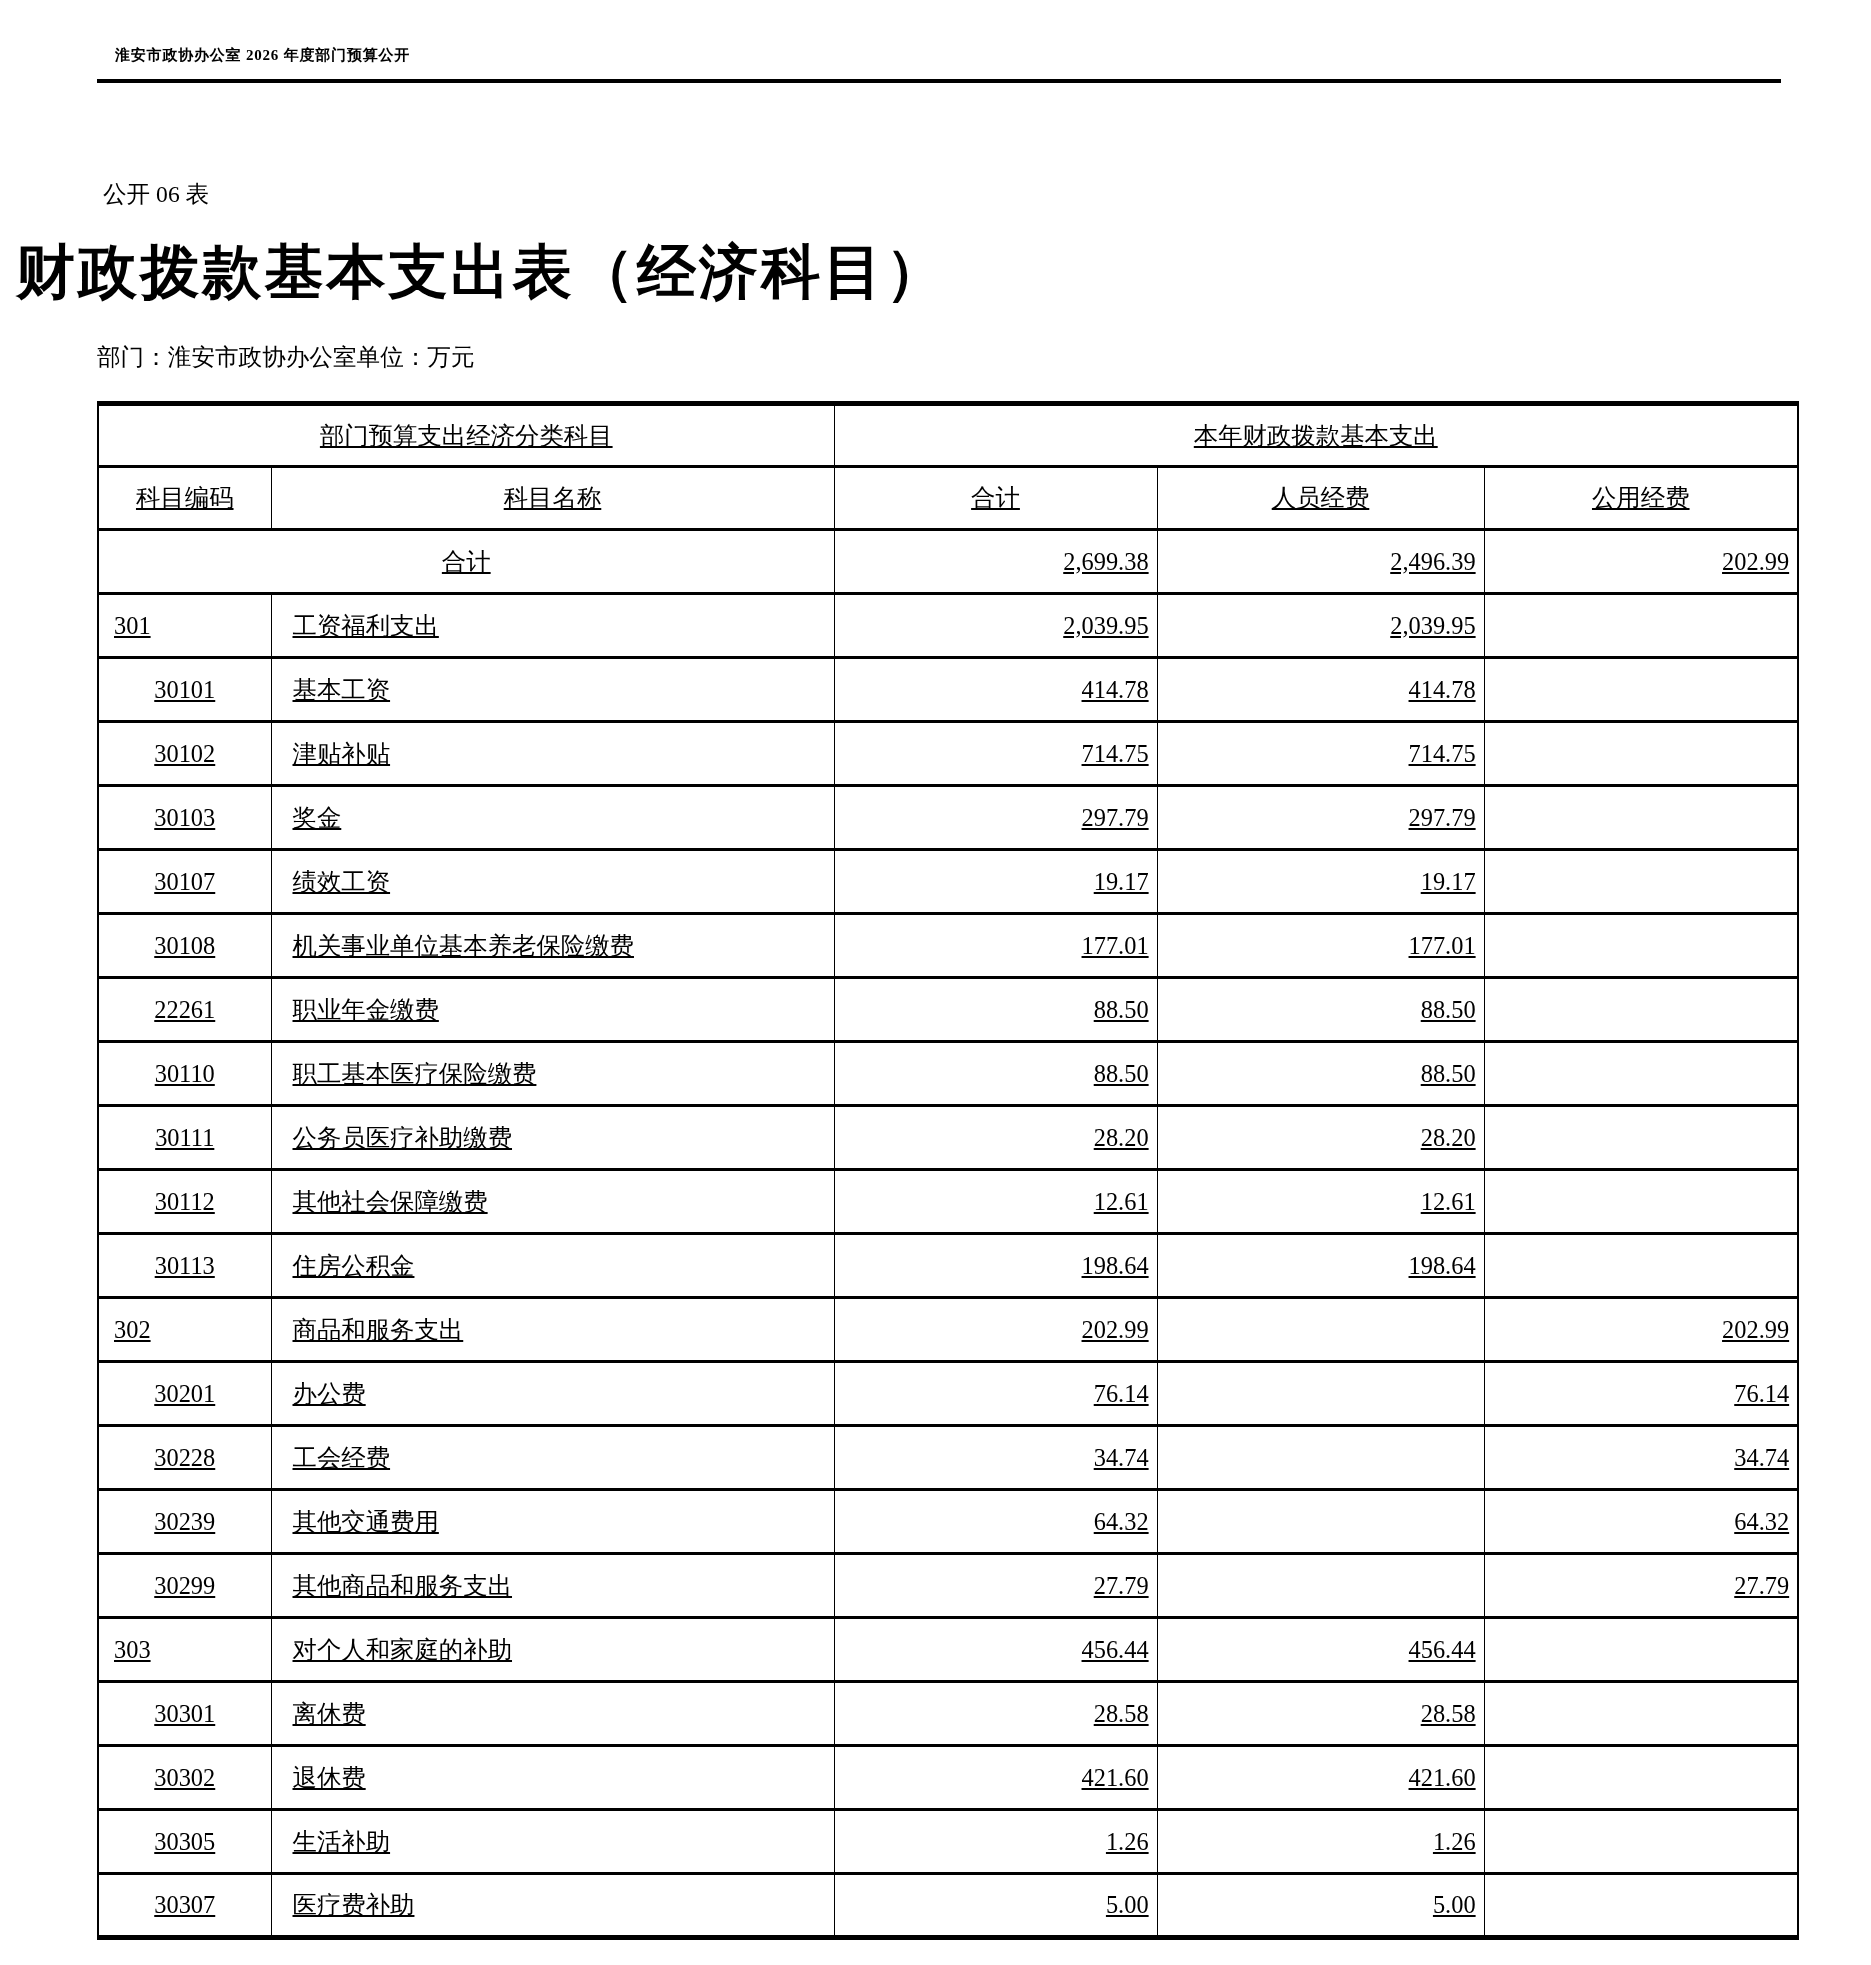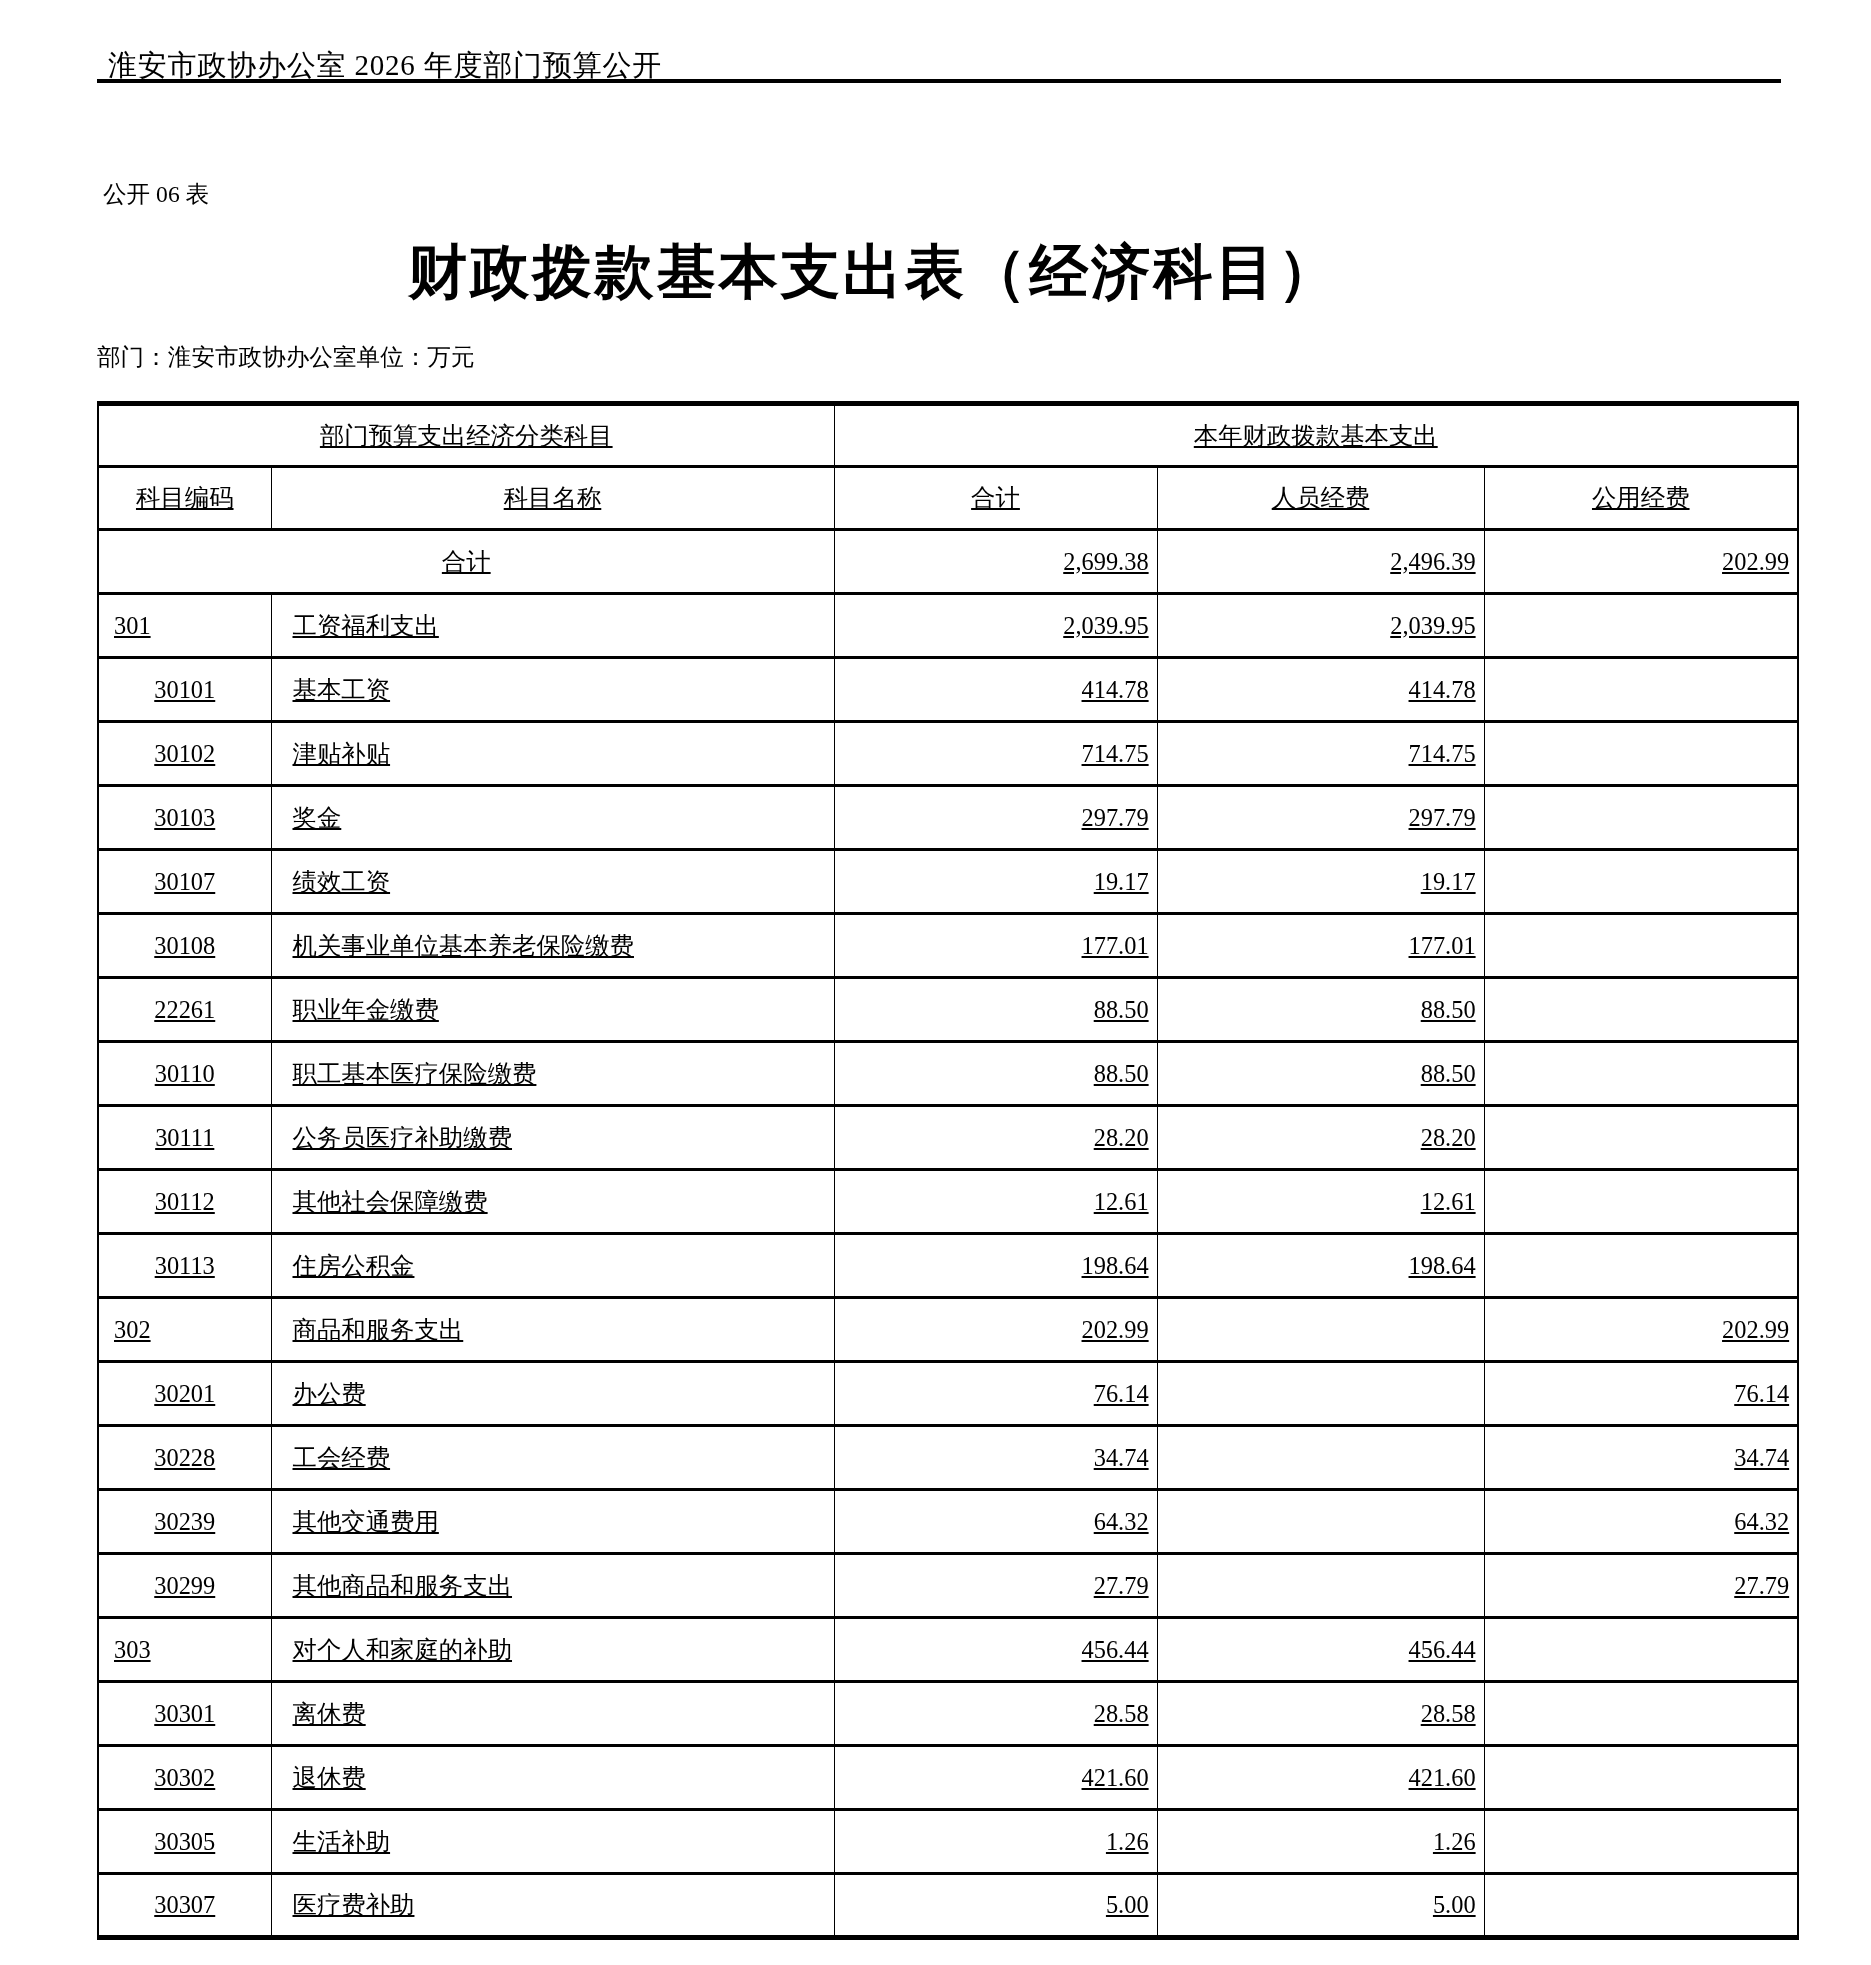--- a/index.html
+++ b/index.html
@@ -6,47 +6,48 @@
   html, body { background: #ffffff; }
   body {
     position: relative;
     width: 1872px;
     height: 2647px;
     color: #000;
     font-family: "Liberation Serif", "DejaVu Serif", serif;
   }
   .doc-header {
     position: absolute;
-    left: 108px;
+    left: 115px;
     top: 46px;
-    font-size: 29px;
+    font-size: 15px;
     letter-spacing: 0.8px;
     white-space: pre;
+    font-weight: bold;
   }
   .header-rule {
     position: absolute;
     left: 97px;
     top: 79px;
     width: 1684px;
     height: 4.3px;
     background: #000;
   }
   .sheet-label {
     position: absolute;
     left: 103px;
     top: 178px;
     font-size: 23.6px;
     white-space: pre;
   }
   .page-title {
     position: absolute;
-    left: 0;
+    left: 16px;
     top: 233px;
     width: 1748px;
-    text-align: center;
+    text-align: left;
     font-size: 59px;
     font-weight: bold;
     letter-spacing: 3.1px;
     white-space: pre;
   }
   .meta-row {
     position: absolute;
     left: 97px;
     top: 341px;
     width: 1699px;

